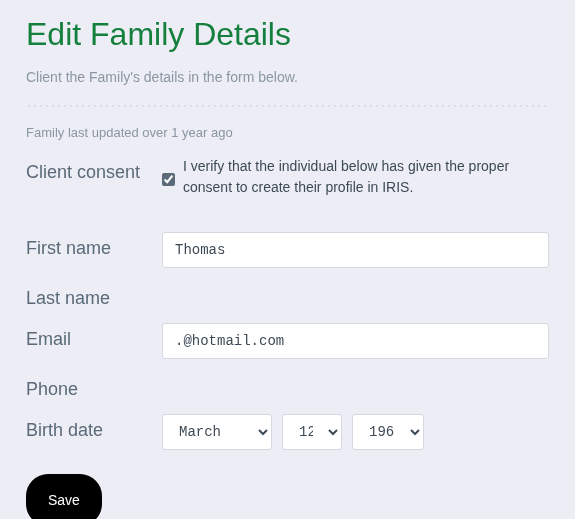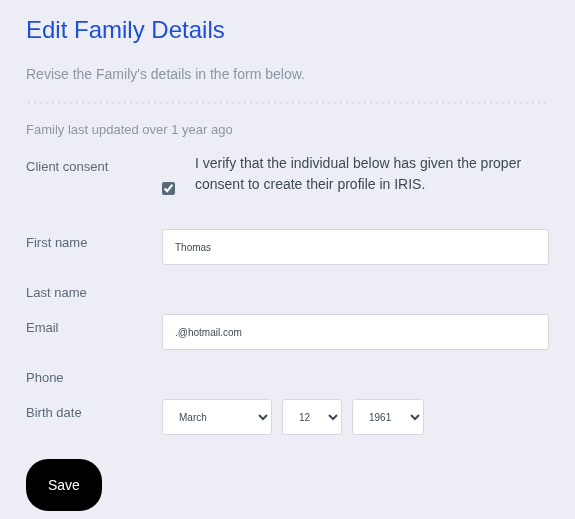--- a/index.html
+++ b/index.html
@@ -6,24 +6,24 @@
   body {
     background: #edeef5;
     font-family: -apple-system, BlinkMacSystemFont, "Segoe UI", Helvetica, Arial, sans-serif;
     color: #5a6a78;
     width: 575px;
     height: 519px;
     padding: 16px 26px 26px 26px;
     overflow: hidden;
   }
   .title {
-    font-size: 24px;
+    font-size: 32px;
     font-weight: 400;
-    color: #1d4ed8;
-    margin-bottom: 22px;
+    color: #15803d;
+    margin-bottom: 16px;
   }
   .subtitle {
     font-size: 14px;
     color: #8a97a3;
     margin-bottom: 18px;
   }
   .divider {
     height: 6px;
     width: 100%;
     margin-bottom: 16px;
@@ -39,51 +39,51 @@
   }
   .row {
     display: flex;
     align-items: flex-start;
     margin-bottom: 16px;
   }
   .row.tight { margin-bottom: 14px; }
   .label {
     width: 136px;
     min-width: 136px;
-    font-size: 13px;
+    font-size: 18px;
     color: #5a6a78;
     padding-top: 6px;
   }
   .field { flex: 1; }
   .consent {
     display: flex;
-    align-items: flex-end;
-    gap: 20px;
+    align-items: center;
+    gap: 8px;
     font-size: 14px;
     color: #3d4a56;
     line-height: 1.5;
   }
   .consent input[type="checkbox"] {
     margin-top: 4px;
     width: 13px;
     height: 13px;
     accent-color: #5a6a78;
   }
   .consent-text { flex: 1; }
   .spacer { height: 18px; }
   input.text, select {
     width: 100%;
     height: 36px;
     border: 1px solid #d4d8e0;
     background: #fff;
     border-radius: 3px;
     padding: 0 12px;
-    font-size: 10px;
+    font-size: 14px;
     color: #3d4a56;
-    font-family: Liberation Sans, sans-serif;
+    font-family: Liberation Mono, monospace;
   }
   .date-group { display: flex; gap: 10px; }
   .date-group select.month { width: 110px; }
   .date-group select.day   { width: 60px; }
   .date-group select.year  { width: 72px; }
   .save-btn {
     margin-top: 10px;
     background: #000000;
     color: #fff;
     border: none;
@@ -93,21 +93,21 @@
     font-size: 14px;
     cursor: pointer;
   }
 </style>
 </head>
 <body>
 
 
 
 <h1 class="title">Edit Family Details</h1>
-<p class="subtitle">Revise the Family's details in the form below.</p>
+<p class="subtitle">Client the Family's details in the form below.</p>
 
 <div class="divider"></div>
 
 <p class="meta">Family last updated over 1 year ago</p>
 
 <div class="row">
   <div class="label">Client consent</div>
   <div class="field consent">
     <input type="checkbox" checked="" style="">
     <span class="consent-text">I verify that the individual below has given the proper consent to create their profile in IRIS.</span>

